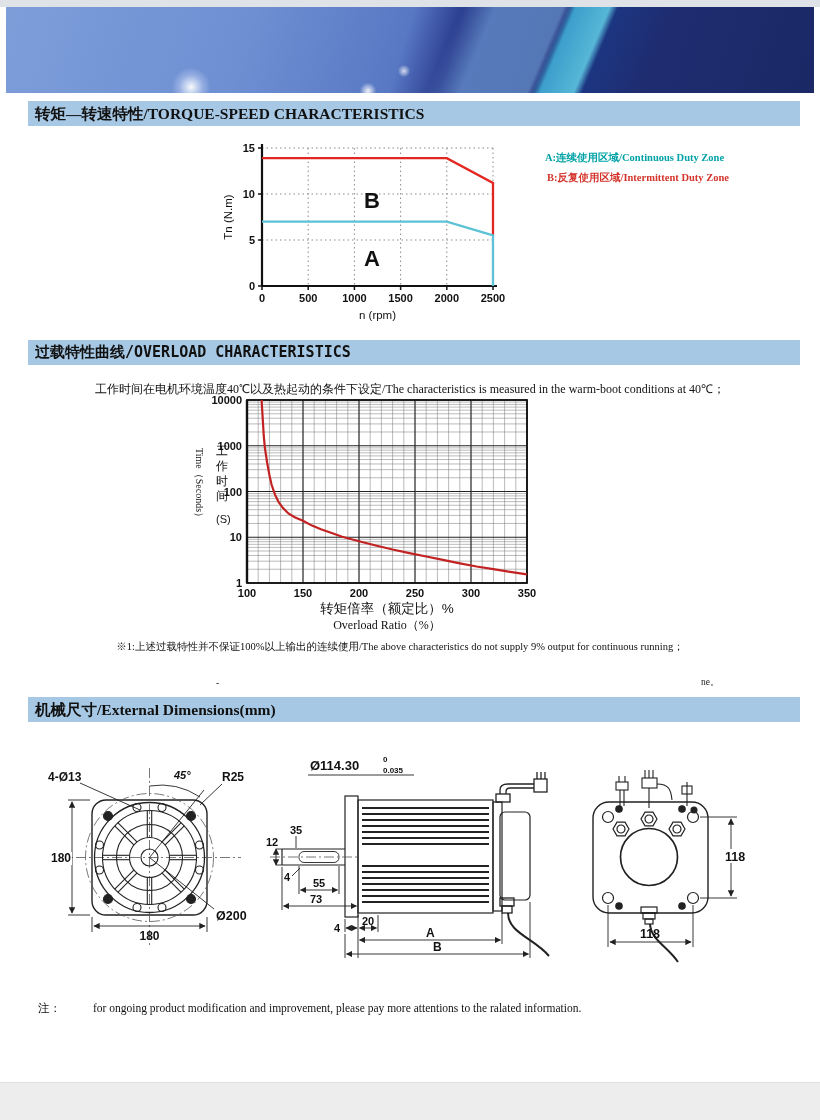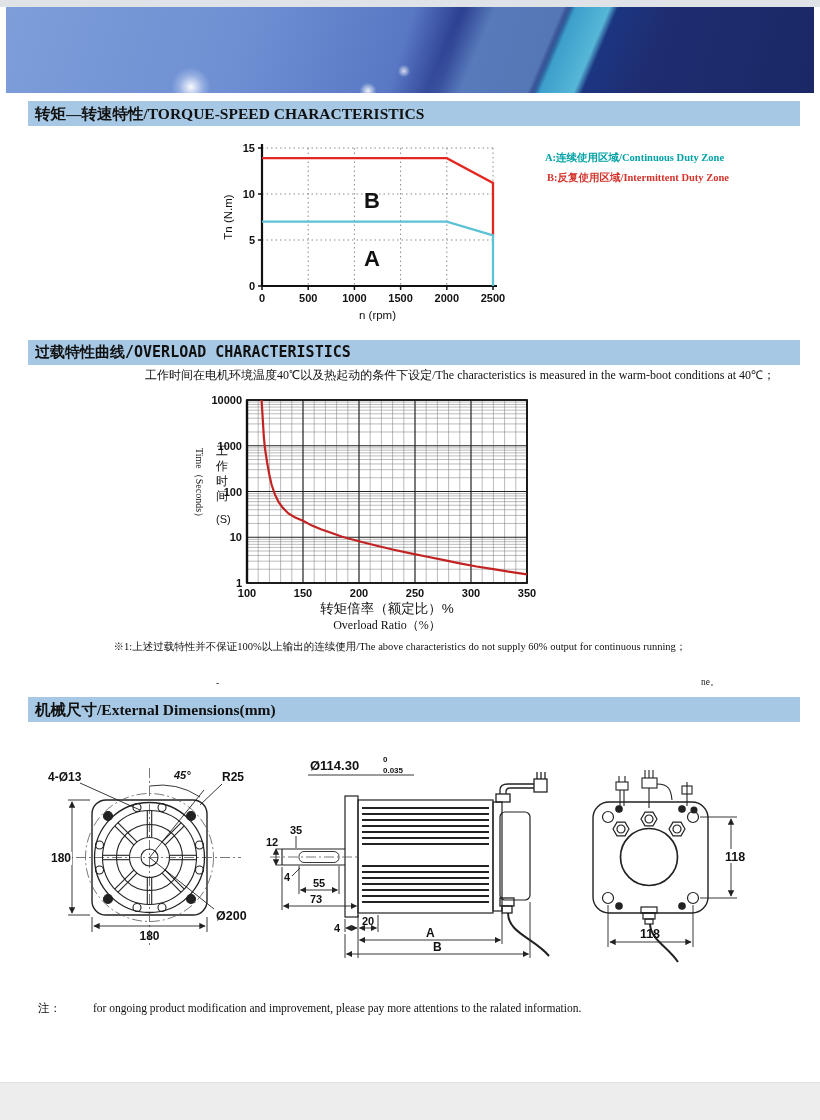--- a/index.html
+++ b/index.html
@@ -75,21 +75,21 @@
       <text x="191.956" y="77.8" text-anchor="middle" font-size="22" font-weight="bold" fill="#e42620">B</text>
       <text x="191.956" y="135.76" text-anchor="middle" font-size="22" font-weight="bold" fill="#5cc3d6">A</text>
       <text x="197.5" y="189" text-anchor="middle" font-size="11.5">n (rpm)</text>
       <text transform="translate(52 87) rotate(-90)" text-anchor="middle" font-size="11.5">Tn (N.m)</text>
     </svg>
 
   <div class="abs legend" style="left:545px;top:151px;color:#00a2a6;">A:连续使用区域/Continuous Duty Zone</div>
   <div class="abs legend" style="left:547px;top:171px;color:#d4342c;text-align:right;">B:反复使用区域/Intermittent Duty Zone</div>
 
   <div class="abs titlebar mono" style="top:340px;">过载特性曲线/OVERLOAD CHARACTERISTICS</div>
-  <div class="abs note" style="left:95px;top:366px;width:680px;text-align:right;">工作时间在电机环境温度40℃以及热起动的条件下设定/The characteristics is measured in the warm-boot conditions at 40℃；</div>
+  <div class="abs note" style="left:95px;top:380px;width:680px;">工作时间在电机环境温度40℃以及热起动的条件下设定/The characteristics is measured in the warm-boot conditions at 40℃；</div>
 
   <svg class="abs" style="left:180px;top:385px;" width="400" height="250" id="chart2">
       <line x1="78.2" y1="15" x2="78.2" y2="198" stroke="#777" stroke-width="0.5"></line>
       <line x1="89.4" y1="15" x2="89.4" y2="198" stroke="#777" stroke-width="0.5"></line>
       <line x1="100.6" y1="15" x2="100.6" y2="198" stroke="#777" stroke-width="0.5"></line>
       <line x1="111.80000000000001" y1="15" x2="111.80000000000001" y2="198" stroke="#777" stroke-width="0.5"></line>
       <line x1="134.2" y1="15" x2="134.2" y2="198" stroke="#777" stroke-width="0.5"></line>
       <line x1="145.4" y1="15" x2="145.4" y2="198" stroke="#777" stroke-width="0.5"></line>
       <line x1="156.60000000000002" y1="15" x2="156.60000000000002" y2="198" stroke="#777" stroke-width="0.5"></line>
       <line x1="167.8" y1="15" x2="167.8" y2="198" stroke="#777" stroke-width="0.5"></line>
@@ -166,21 +166,21 @@
       <text x="36" y="70" font-size="12">工</text>
       <text x="36" y="85" font-size="12">作</text>
       <text x="36" y="100" font-size="12">时</text>
       <text x="36" y="115" font-size="12">间</text>
       <text x="36" y="138" font-size="11">(S)</text>
       <text x="207" y="228" text-anchor="middle" font-size="13.5">转矩倍率（额定比）%</text>
       <text x="207" y="244" text-anchor="middle" font-size="12" class="serif">Overload Ratio（%）</text>
     </svg>
 
   <div class="abs footnotes">
-    <div>※1:上述过载特性并不保证100%以上输出的连续使用/The above characteristics do not supply 60% output for continuous running；</div>
+    <div>※1:上述过载特性并不保证100%以上输出的连续使用/The above characteristics do not supply 9% output for continuous running；</div>
   </div>
   <div class="abs stray" style="left:216px;top:678px;">-</div>
   <div class="abs stray" style="left:701px;top:676px;">ne。</div>
 
   <div class="abs titlebar" style="top:697px;">机械尺寸/External Dimensions(mm)</div>
 
   <svg class="abs" style="left:28px;top:748px;" width="252" height="250" viewBox="0 0 252 250">
     <defs>
       <marker id="m1" viewBox="0 0 10 10" refX="9" refY="5" markerWidth="7" markerHeight="7" orient="auto-start-reverse">
         <path d="M0,0L10,5L0,10z" fill="#222"></path>

